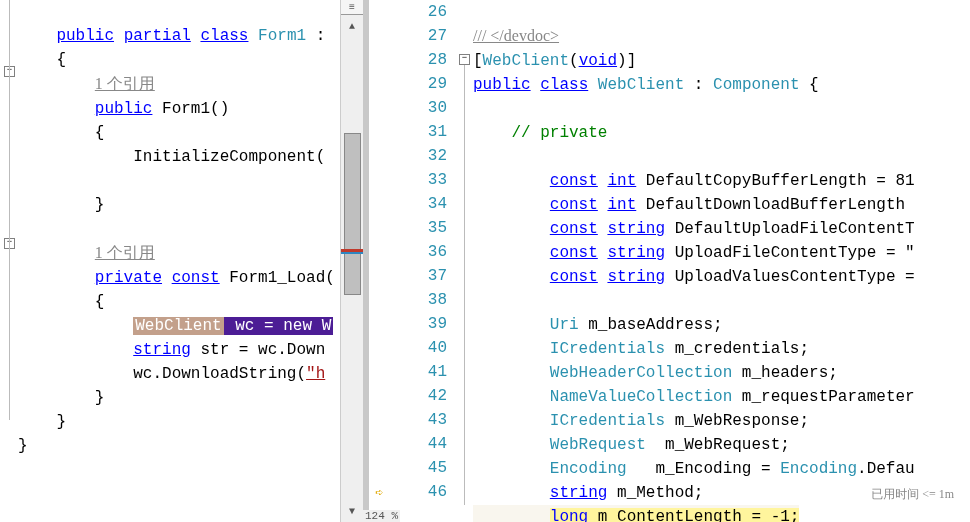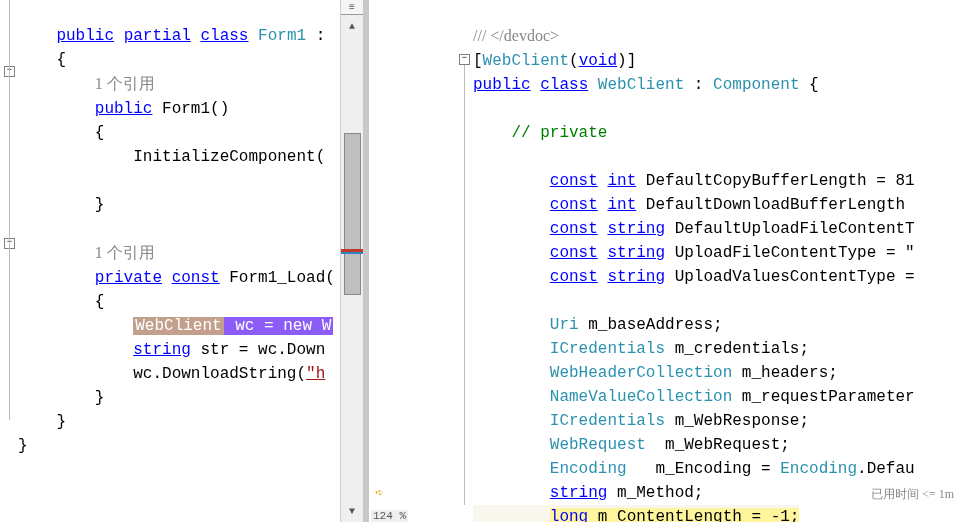--- a/index.html
+++ b/index.html
@@ -5,45 +5,45 @@
   html,body{margin:0;padding:0;width:970px;height:522px;overflow:hidden;font-family:Consolas,"Courier New",monospace;font-size:16px;background:#fff;color:#000;}
   .viewport{display:flex;width:970px;height:522px;}
   
   .pane-left{position:relative;flex:0 0 363px;height:100%;background:#fff;}
   .left-gutter{position:absolute;left:0;top:0;width:18px;height:100%;background:#fff;}
   .fold-box{position:absolute;left:4px;width:9px;height:9px;border:1px solid #808080;background:#fff;color:#000;font-size:9px;line-height:7px;text-align:center;}
   .fold-line{position:absolute;left:9px;width:0;border-left:1px solid #bbb;}
   .code-left{position:absolute;left:18px;top:0;right:22px;bottom:18px;white-space:pre;line-height:24px;overflow:hidden;}
   .kw{color:#0000ff;text-decoration:underline;}
   .type{color:#2b91af;}
-  .comment{color:#888;font-family:"Microsoft YaHei",Consolas;}
+  .comment{color:#888;font-family:"Microsoft YaHei",Consolas;text-decoration:underline;}
   .str{color:#a31515;}
   .hl-sel{background:#c3a08b;color:#fff;padding:0 2px;}
-  .hl-sel2{background:#8b5cf6;color:#fff;padding:0 2px;}
+  .hl-sel2{background:#4c1d95;color:#fff;padding:0 2px;}
   .left-vscroll{position:absolute;right:0;top:0;width:22px;bottom:0;background:#efefef;border-left:1px solid #ccc;}
   .vscroll-top-btn{display:flex;align-items:center;justify-content:center;width:22px;height:22px;color:#555;font-size:10px;}
   .vscroll-split-box{width:22px;height:14px;border-bottom:1px solid #999;display:flex;align-items:center;justify-content:center;font-size:10px;color:#555;background:#f5f5f5;}
   .vscroll-track{position:relative;width:22px;height:460px;background:#efefef;}
   .vscroll-thumb{position:absolute;left:3px;width:15px;background:#bfbfbf;border:1px solid #888;}
   .vscroll-marker-red{position:absolute;left:0;width:22px;height:3px;background:#c0392b;}
   .vscroll-marker-blue{position:absolute;left:0;width:22px;height:3px;background:#2e86c1;}
   .vscroll-bot-btn{position:absolute;bottom:0;left:0;display:flex;align-items:center;justify-content:center;width:22px;height:22px;color:#555;font-size:10px;}
   
   .splitter{flex:0 0 6px;background:#c8c8c8;position:relative;}
   
   .pane-right{position:relative;flex:1 1 auto;height:100%;background:#fff;}
   .right-glyph{position:absolute;left:0;top:0;width:30px;height:100%;background:#fff;}
   .glyph-arrow{position:absolute;left:6px;font-size:14px;color:#e0a800;}
   .right-linenos{position:absolute;left:30px;top:0;width:56px;height:100%;text-align:right;color:#2b91af;padding-right:8px;box-sizing:border-box;line-height:24px;white-space:pre;}
   .right-foldcol{position:absolute;left:86px;top:0;width:18px;height:100%;}
   .right-code{position:absolute;left:104px;top:0;right:0;bottom:0;white-space:pre;line-height:24px;overflow:hidden;}
   .hl-yellow{background:#fff59d;}
   .hl-step-line{background:#f9f6ee;display:inline-block;}
   .perf-lens{position:absolute;font-family:"Microsoft YaHei",Consolas;font-size:12px;color:#888;}
-  .zoom-box{position:absolute;left:371px;bottom:0;font-size:11px;color:#555;background:#efefef;padding:0 2px;}
+  .zoom-box{position:absolute;left:363px;bottom:0;font-size:11px;color:#555;background:#efefef;padding:0 2px;}
 </style>
 </head>
 <body>
 
 <div class="viewport">
 
   <div class="pane-left">
     <div class="left-gutter">
       <div class="fold-box" style="top:66px;">−</div>
       <div class="fold-box" style="top:238px;">−</div>
@@ -82,20 +82,42 @@
       <div class="vscroll-bot-btn">▼</div>
     </div>
   </div>
 
   <div class="splitter"></div>
 
   <div class="pane-right">
     <div class="right-glyph">
       <div class="glyph-arrow" style="top:484px;">➪</div>
     </div>
+    <div class="right-linenos" id="lineno-col">26
+27
+28
+29
+30
+31
+32
+33
+34
+35
+36
+37
+38
+39
+40
+41
+42
+43
+44
+45
+46
+</div>
     <div class="right-foldcol">
       <div class="fold-box" style="top:54px;">−</div>
       <div class="fold-line" style="top:65px;height:440px;"></div>
     </div>
 
     <div class="right-code">
 <span><span class="comment" style="color:#888">/// &lt;/devdoc&gt;</span></span>
 <span><span>[</span><span class="type">WebClient</span><span>(</span><span class="kw">void</span><span>)]</span></span>
 <span><span class="kw">public</span> <span class="kw">class</span> <span class="type">WebClient</span><span> : </span><span class="type">Component</span><span> {</span></span>
 <span></span>

